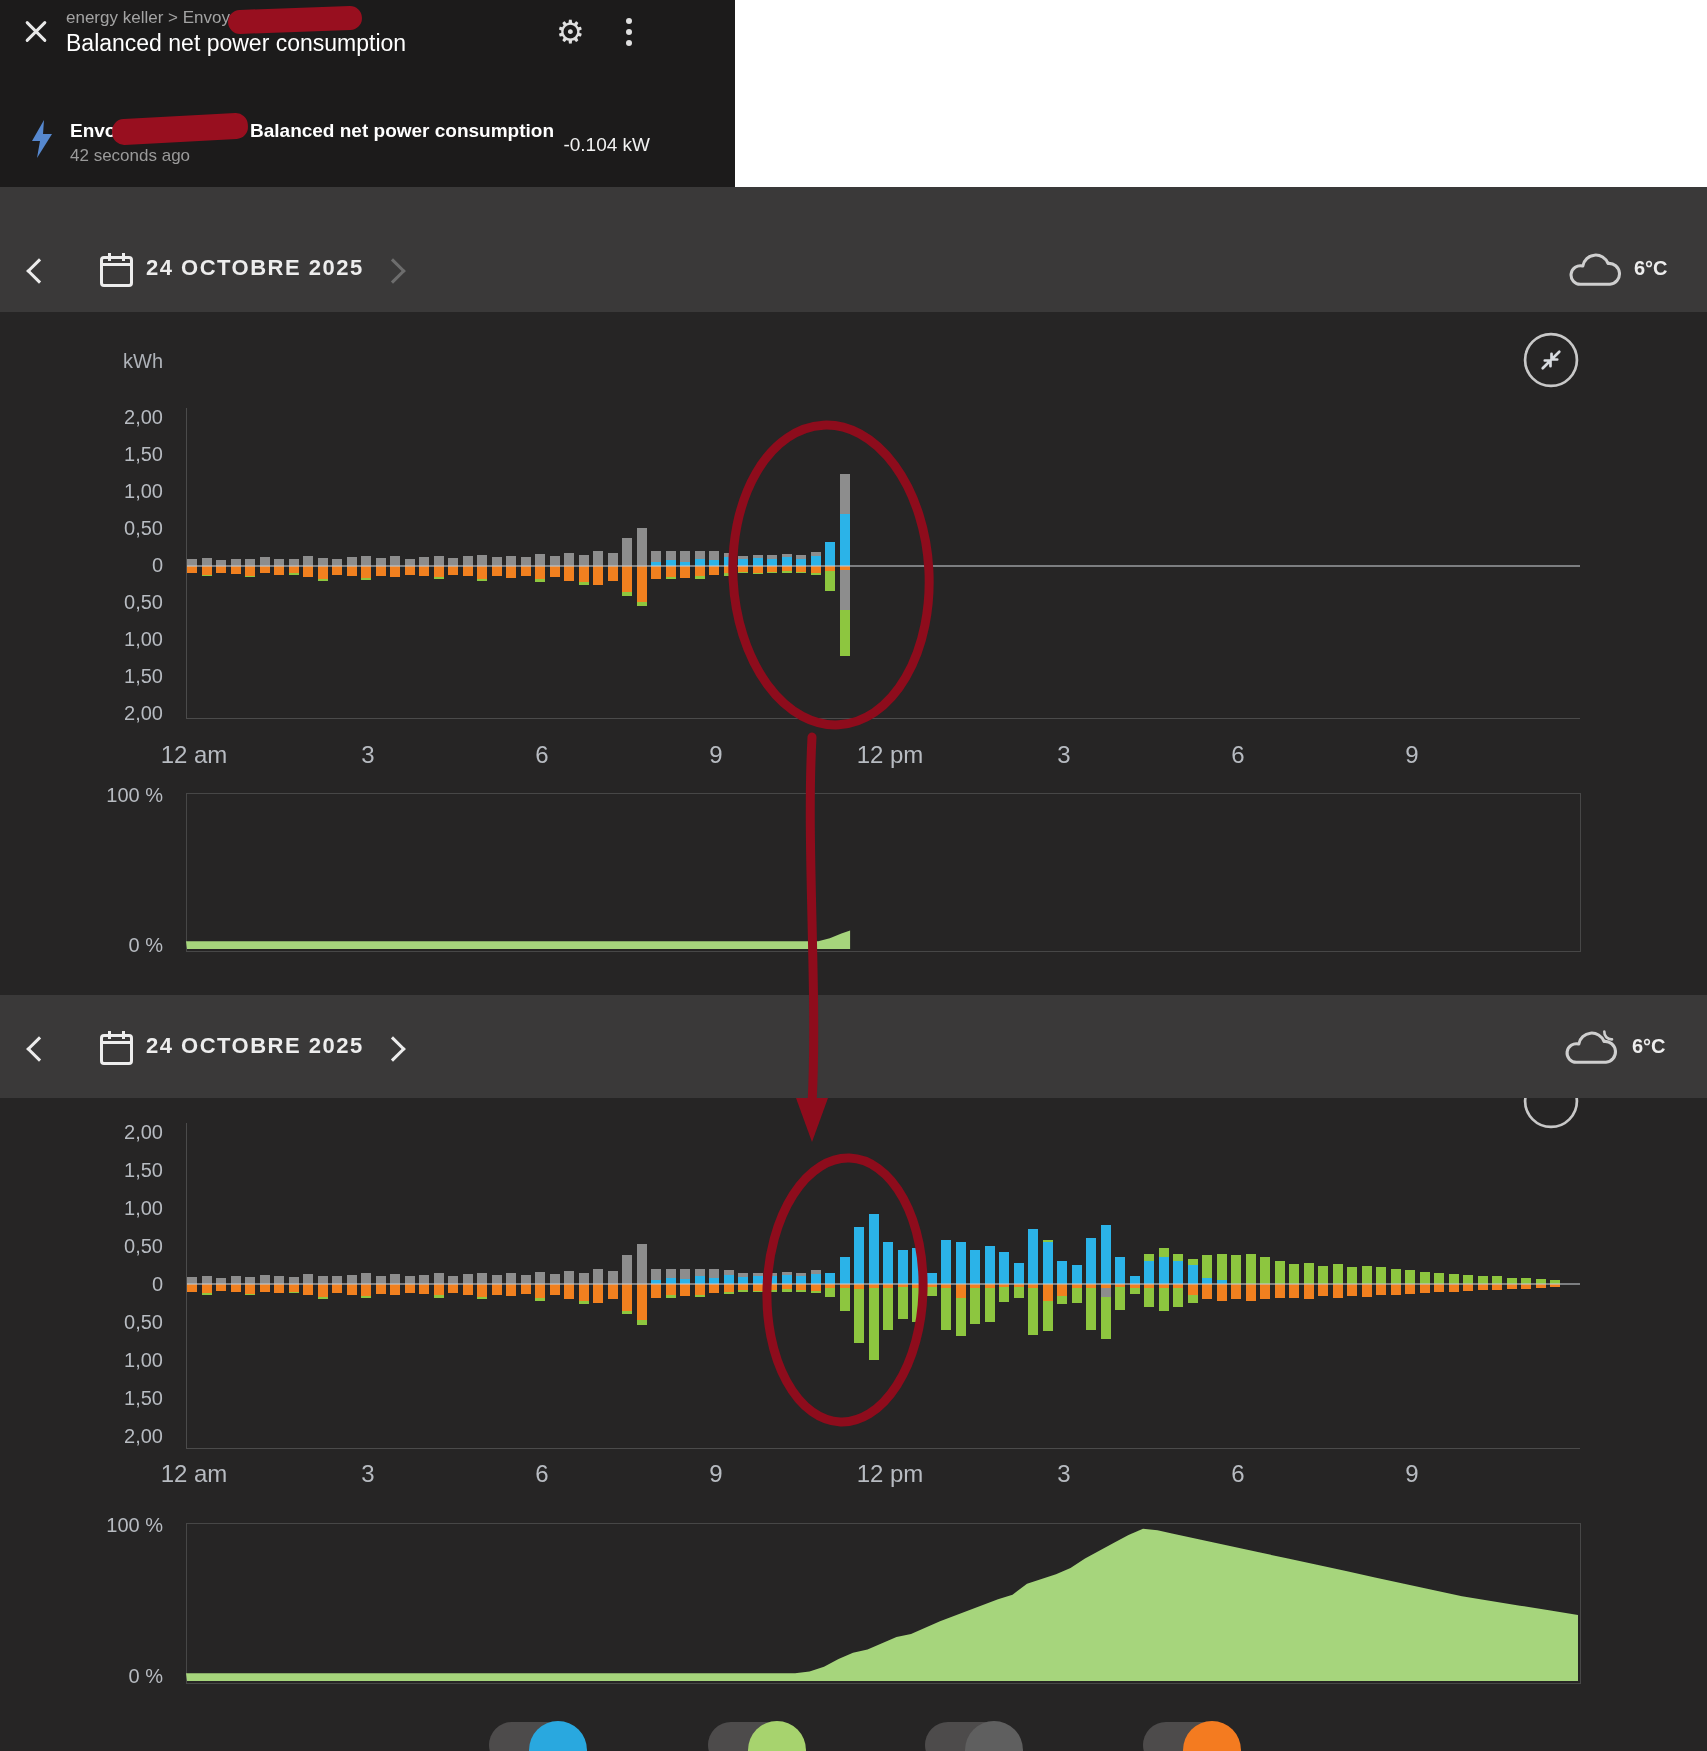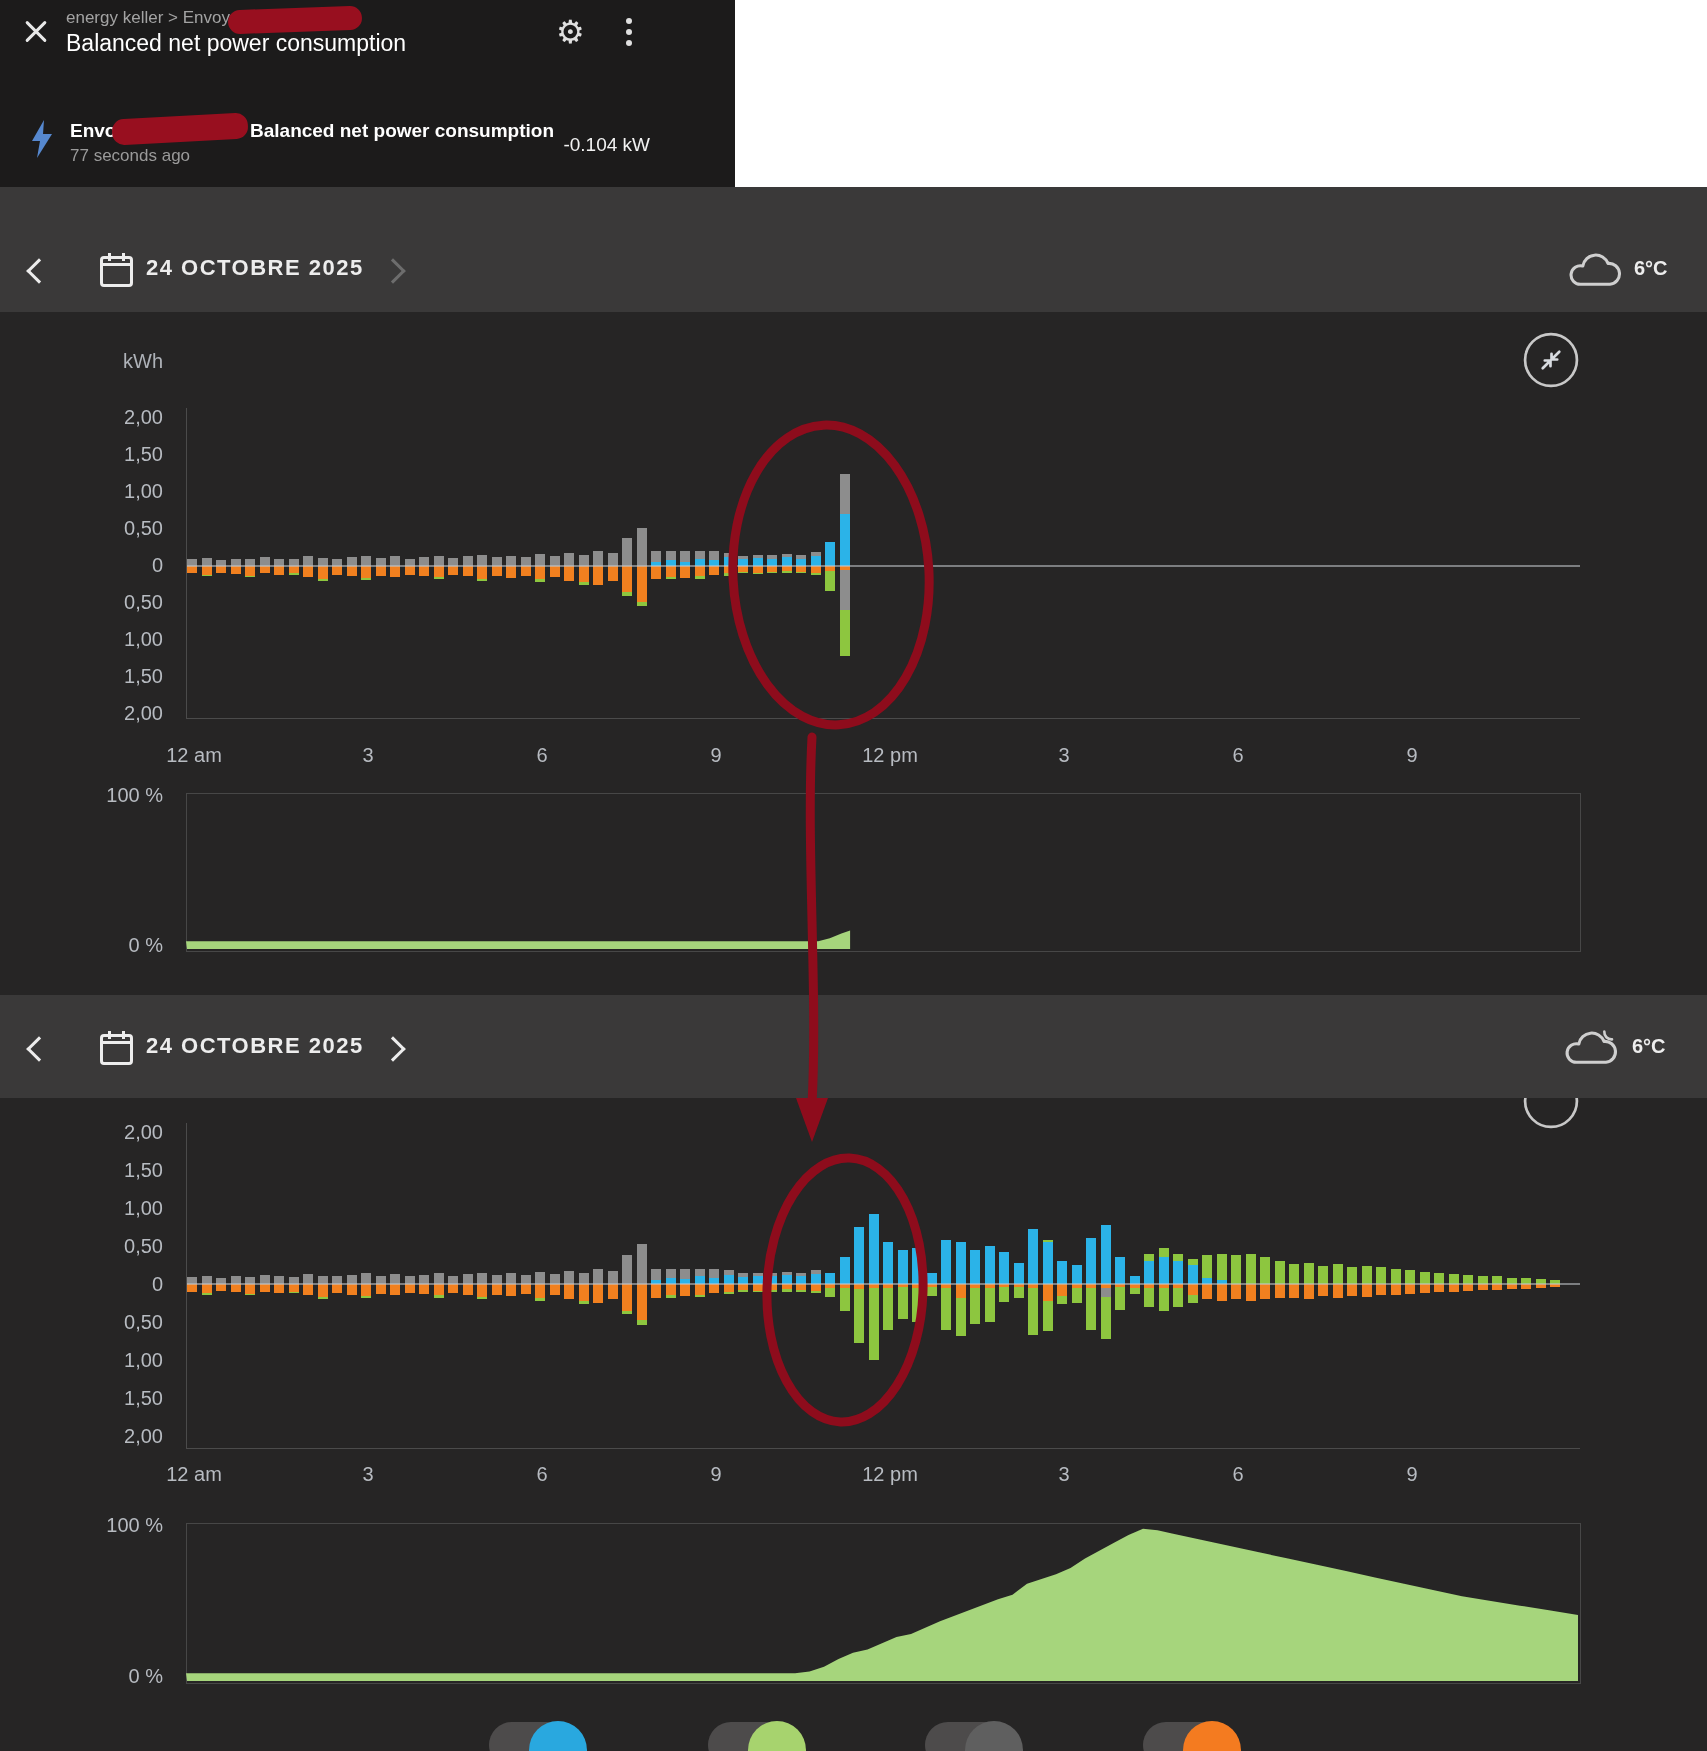--- a/index.html
+++ b/index.html
@@ -24,21 +24,21 @@
   .chev.r{transform:rotate(225deg);}
   .chev.dim{border-color:#6d6d6d;}
   .cal{width:27px;height:25px;border:3px solid #ededed;border-radius:4px;z-index:7;}
   .cal .tab{position:absolute;width:3px;height:8px;background:#ededed;top:-6px;}
   .cal .line{position:absolute;left:0;right:0;top:4px;height:3px;background:#ededed;}
   .date-txt{font-size:22px;font-weight:700;letter-spacing:1.5px;color:#ededed;z-index:7;}
   .temp{font-size:20px;font-weight:700;color:#ededed;z-index:7;}
   
   .unit{width:63px;text-align:right;font-size:20px;color:#aeb2b8;z-index:3;}
   .ytick,.ptick{width:103px;text-align:right;font-size:20px;color:#b7bbc1;z-index:3;line-height:24px;}
-  .xtick{font-size:20px;color:#b7bbc1;z-index:3;transform:translateX(-50%);line-height:24px;}
+  .xtick{font-size:24px;color:#b7bbc1;z-index:3;transform:translateX(-50%);line-height:24px;}
   .axis{background:#4b4b4b;z-index:2;}
   .zero{background:rgba(195,200,205,0.55);z-index:4;}
   .pctbox{border:1px solid #474747;z-index:2;}
   .bar-seg{position:absolute;z-index:3;}
   
   .tg-track{height:46px;width:92px;border-radius:23px;background:#4d4b4b;z-index:7;}
   .tg-thumb{width:58px;height:58px;border-radius:50%;z-index:8;}
   svg.overlay{position:absolute;left:0;top:0;z-index:10;pointer-events:none;}
 </style>
 </head>
@@ -62,21 +62,21 @@
   </div>
 
   <div class="abs" style="left:0;top:100px;width:735px;height:87px;z-index:3;">
     <svg class="abs" style="left:32px;top:20px;" width="20" height="38" viewBox="0 0 20 38">
       <polygon points="12,0 0,21 8,21 5,38 20,14 11,14" fill="#5688cf"></polygon>
     </svg>
   </div>
   <div class="abs notif-src">Envoy</div>
   <div class="abs blob" style="left:112px;top:116px;width:136px;height:26px;transform:rotate(-3deg);"></div>
   <div class="abs notif-evt">Balanced net power consumption</div>
-  <div class="abs notif-time">77 seconds ago</div>
+  <div class="abs notif-time">42 seconds ago</div>
   <div class="abs notif-val">-0.104 kW</div>
 
   <div class="abs chart-bg" style="top:312px;height:683px;"></div>
   <div class="abs chart-bg" style="top:1098px;height:653px;"></div>
 
   <div class="abs band" style="top:187px;"></div>
   <div class="abs chev l" style="left:30px;top:262px;"></div>
   <div class="abs cal" style="left:100px;top:256px;">
     <div class="tab" style="left:5px;"></div>
       <div class="tab" style="right:5px;"></div>

